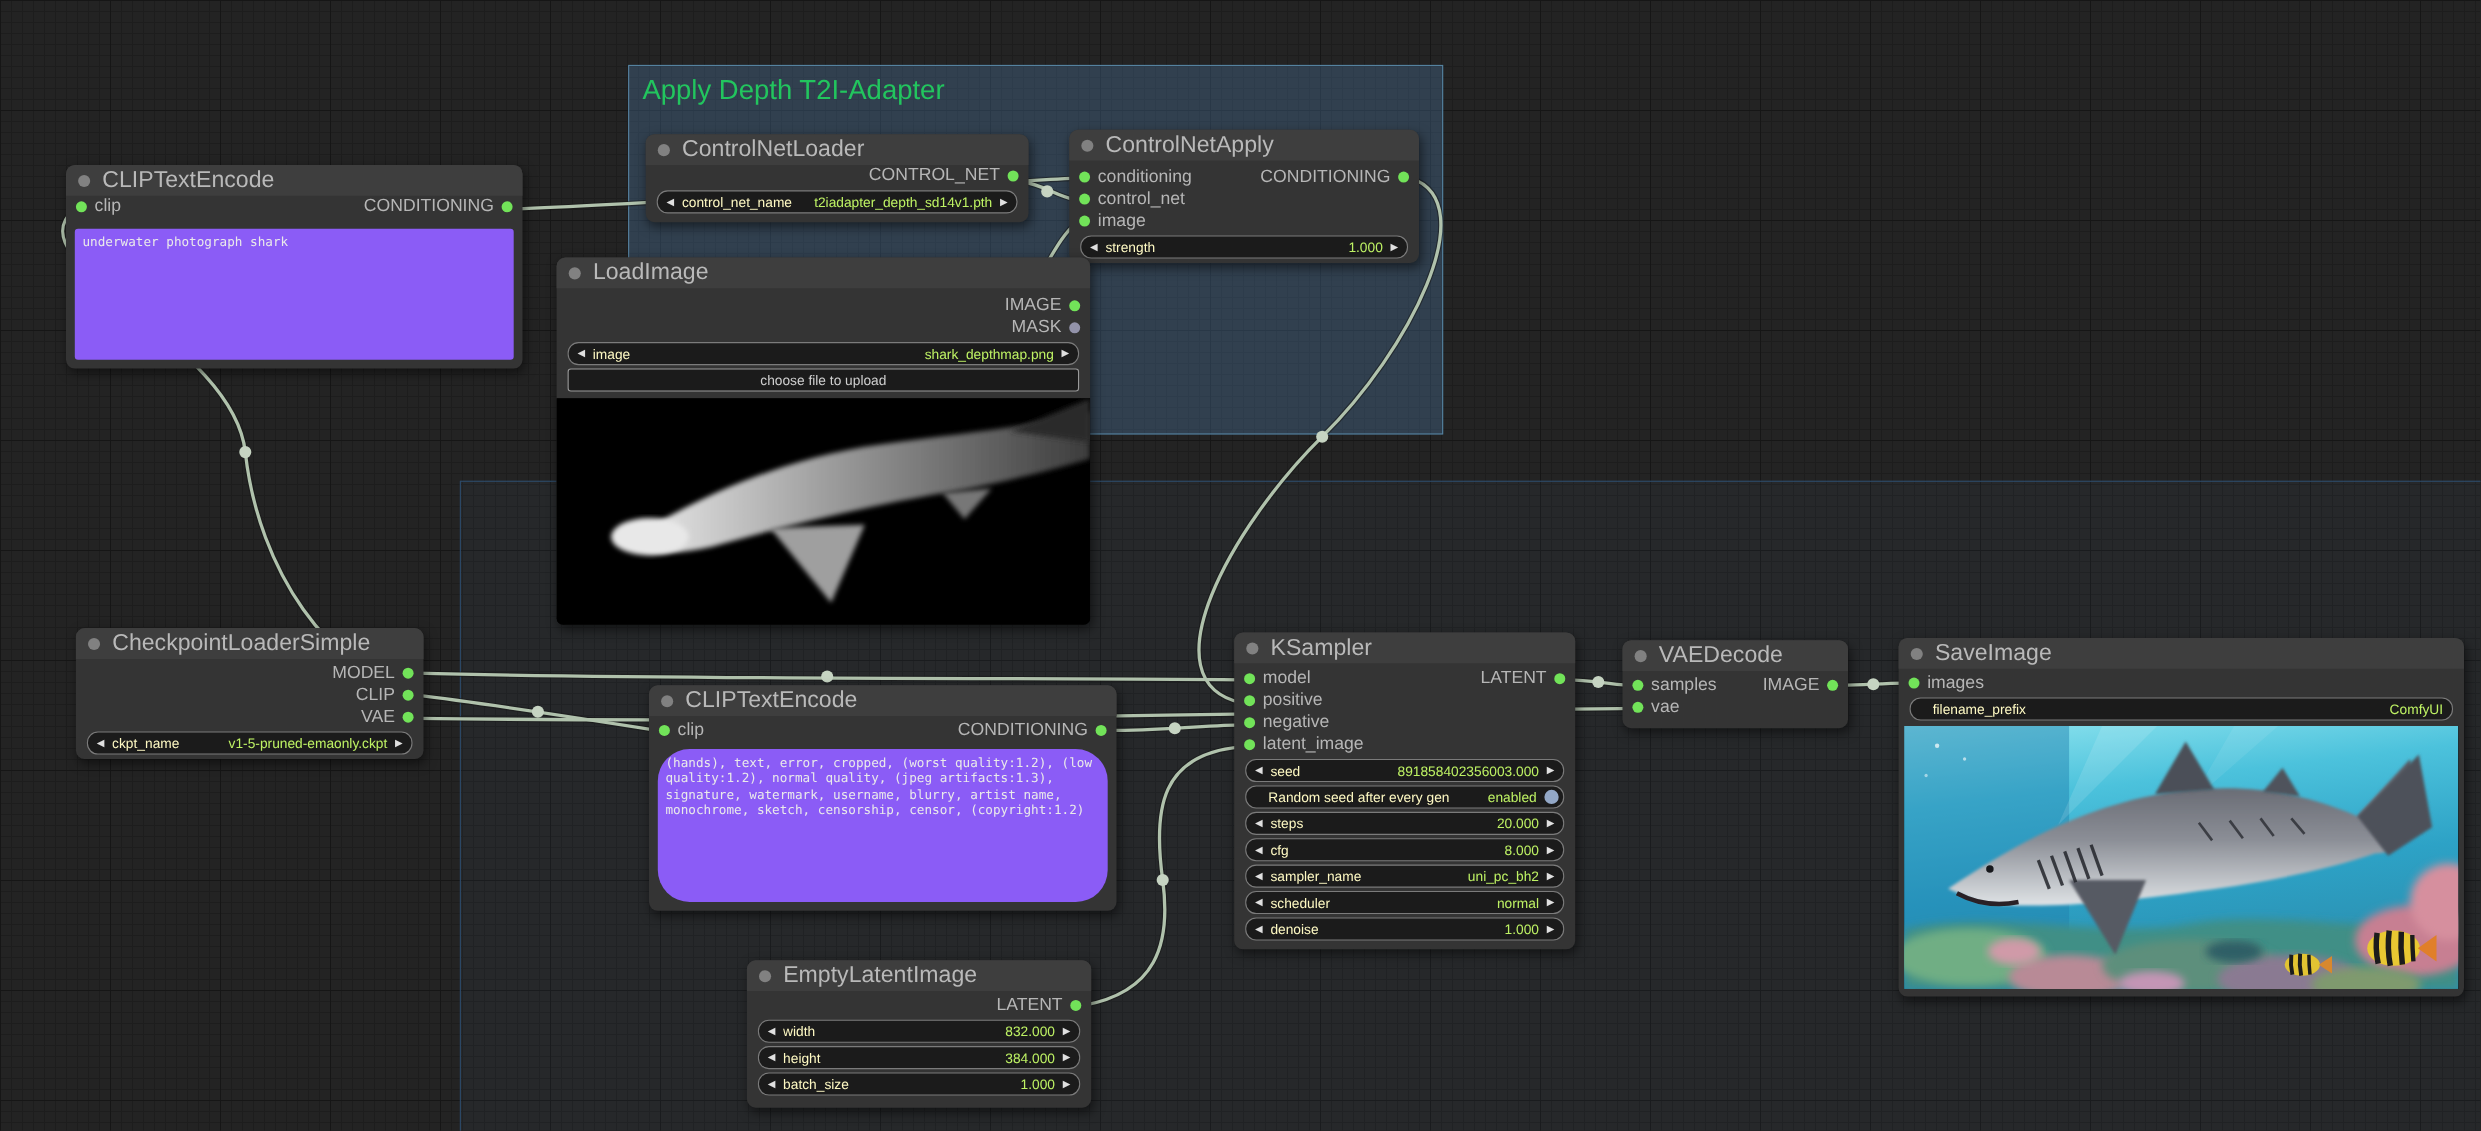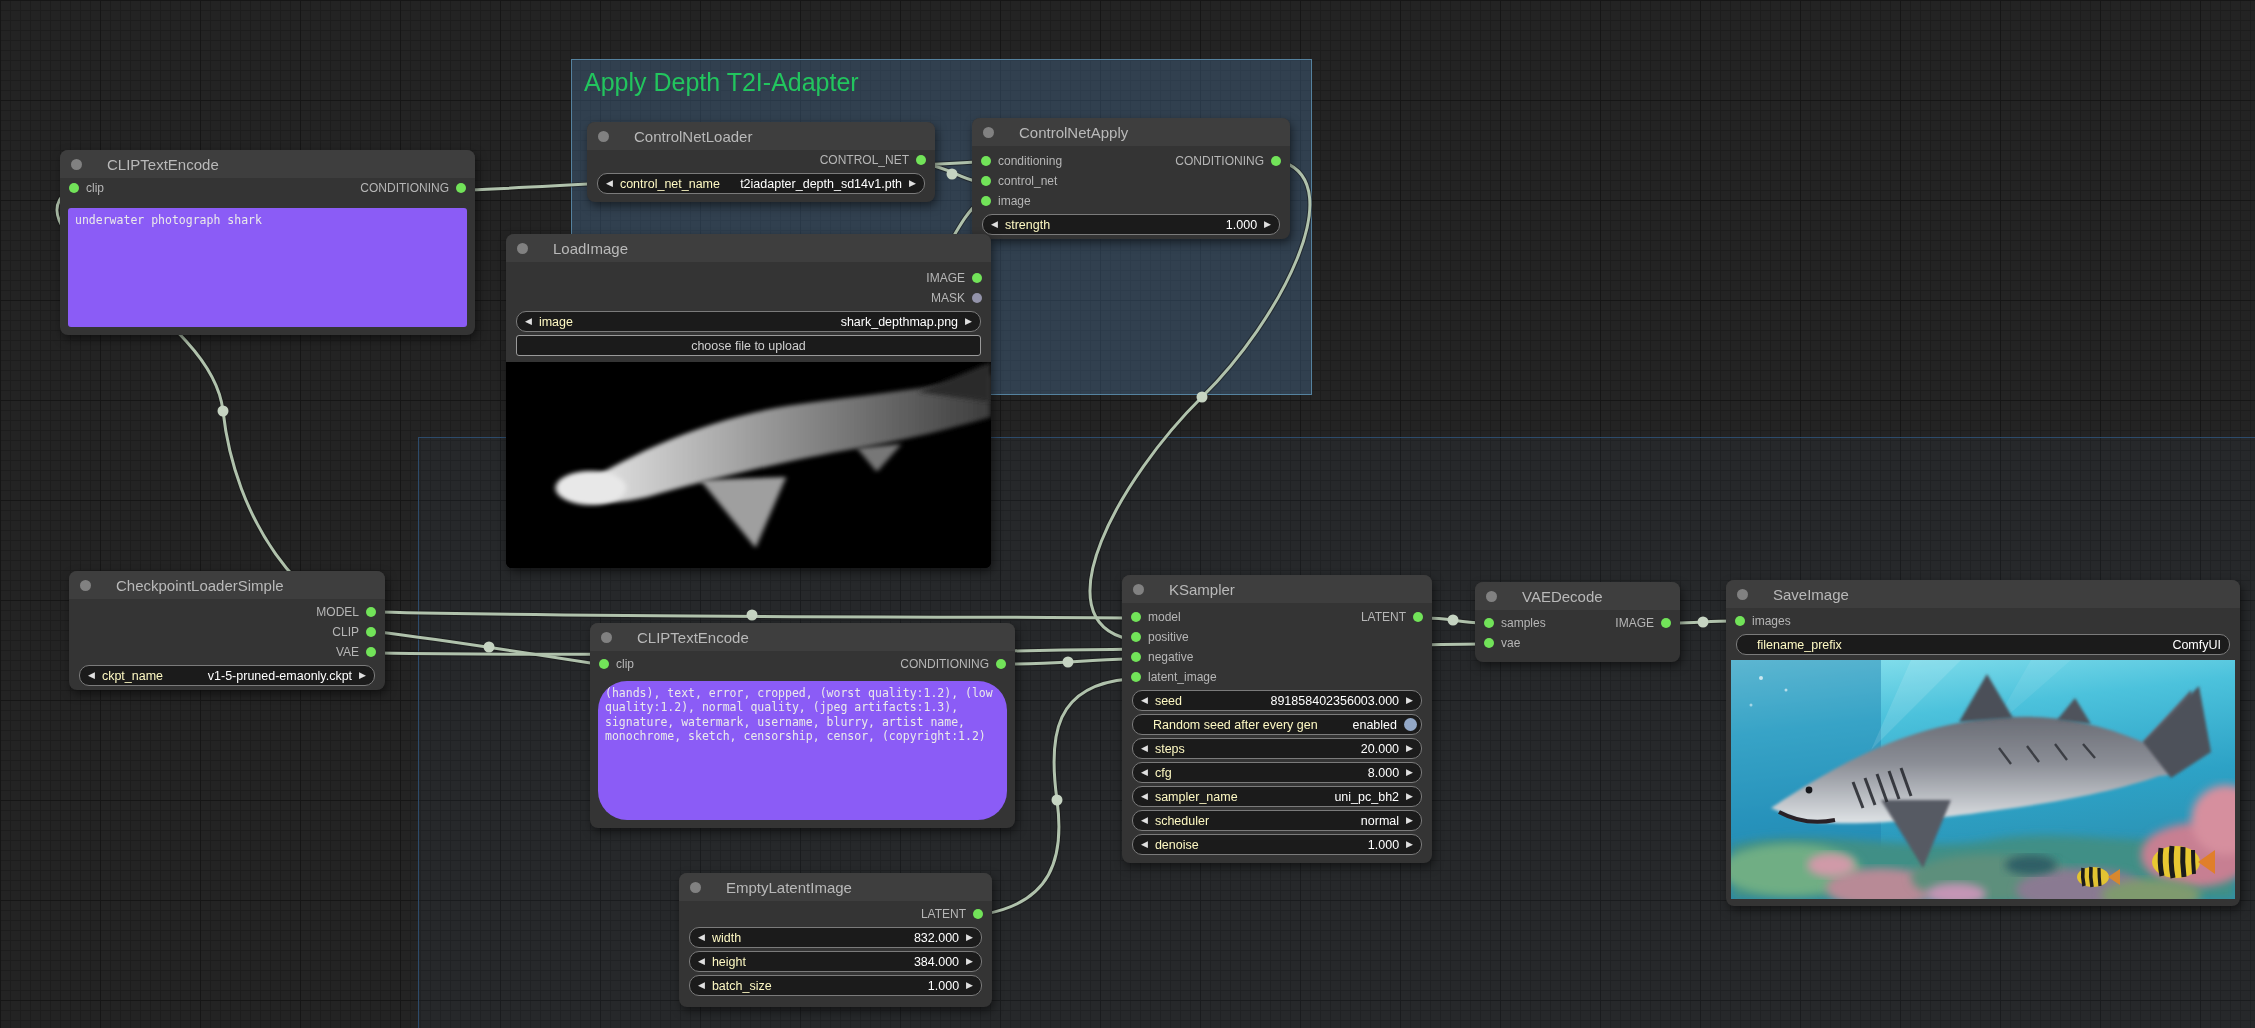--- a/index.html
+++ b/index.html
@@ -30,40 +30,40 @@
   }
   .group-title{
     font-size:25px;color:#22c55e;padding:8px 12px;user-select:none;
   }
   .node{
     position:absolute;background:#343434;border-radius:8px;
     box-shadow:2px 4px 10px rgba(0,0,0,0.5);
   }
   .ntitle{
     height:28px;background:#3e3e3e;border-radius:8px 8px 0 0;
-    display:flex;align-items:center;gap:25px;padding:0 11px;
-    color:#b9b9b9;font-size:15px;
+    display:flex;align-items:center;gap:11px;padding:0 11px;
+    color:#b9b9b9;font-size:21px;
   }
   .tdot{width:11px;height:11px;border-radius:50%;background:#818181;flex:none;}
   .prow{display:flex;justify-content:space-between;align-items:center;height:20px;padding:0 9px;}
   .prow.right{justify-content:flex-end;}
   .pin,.pout{display:flex;align-items:center;gap:7px;}
-  .plabel{font-size:12px;color:#b6b6b6;white-space:nowrap;}
+  .plabel{font-size:16px;color:#b6b6b6;white-space:nowrap;}
   .dot{width:10px;height:10px;border-radius:50%;flex:none;}
   .green{background:#72e359;}
   .graydot{background:#9393aa;}
   .widget{
     display:flex;align-items:center;height:19px;margin:3px 10px;
     background:#1b1b1b;border:1px solid #7b7b7b;border-radius:10px;
     padding:0 8px;font-size:12.5px;gap:7px;white-space:nowrap;
   }
   .widget.sq{border-radius:3px;border-color:#9a9a9a;justify-content:center;color:#cfcfcf;}
   .warr{color:#e0e0e0;font-size:9px;line-height:1;flex:none;}
   .wlabel{color:#fef9c3;overflow:hidden;}
-  .wvalue{margin-left:auto;color:#ffffff;}
+  .wvalue{margin-left:auto;color:#bef264;}
   .toggle{width:13px;height:13px;border-radius:50%;background:#93a8c7;flex:none;margin-right:-4px;}
   .ntext{
     position:absolute;left:8px;right:8px;bottom:8px;
     background:#8b5cf6;border-radius:3px;color:#eaeaea;
     font-family:"DejaVu Sans Mono",monospace;font-size:11.5px;line-height:1.26;
     padding:5px 7px;white-space:pre-wrap;word-break:break-word;overflow:hidden;
   }
   .imgbox{position:absolute;overflow:hidden;background:#000;}
   svg{display:block;}
   #links{position:absolute;inset:0;}

